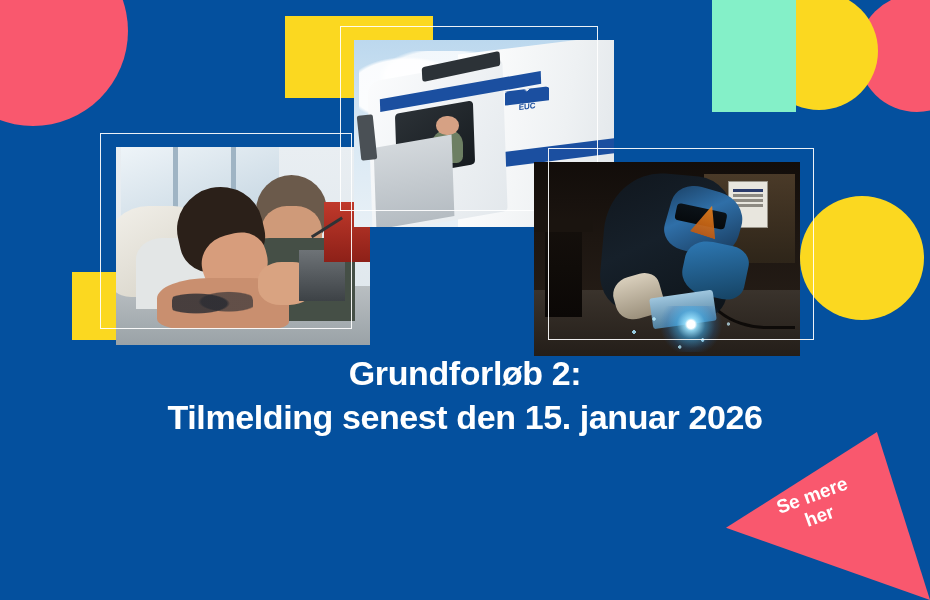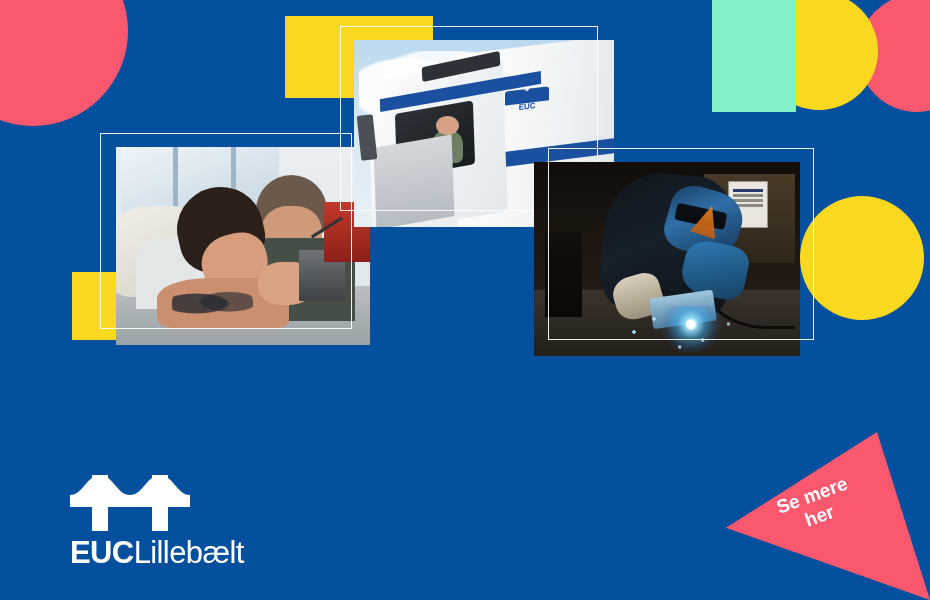--- a/index.html
+++ b/index.html
@@ -394,37 +394,25 @@
       <div class="weld-flame"></div>
       <div class="weld-sleeve"></div>
       <div class="weld-glove"></div>
       <div class="weld-workpiece"></div>
       <div class="weld-arc"></div>
       <div class="weld-spark"></div>
     </div>
     <div class="photo-frame"></div>
   </div>
 
-
-  <div class="logo">
-    <svg class="logo-bridge" viewBox="0 0 120 68">
-      <path fill="#ffffff" d="
-        M0,32
-        C13,32 17,12 30,12
-        C43,12 47,32 60,32
-        C73,32 77,12 90,12
-        C103,12 107,32 120,32
-        L120,44 L0,44 Z"></path>
-      <rect fill="#ffffff" x="22" y="12" width="16" height="56"></rect>
-      <rect fill="#ffffff" x="82" y="12" width="16" height="56"></rect>
-    </svg>
-    <div class="logo-word">
-      <span class="euc">EUC</span><span class="lil">Lillebælt</span>
-    </div>
+  <div class="headline">
+    <div class="l1">Grundforløb 2:</div>
+    <div class="l2">Tilmelding senest den 15. januar 2026</div>
   </div>
+
 
   <div class="cta">
     <div class="cta-tri"></div>
     <div class="cta-label">
       <span>Se mere</span><br>
       <span>her</span>
     </div>
   </div>
 
 </div>

